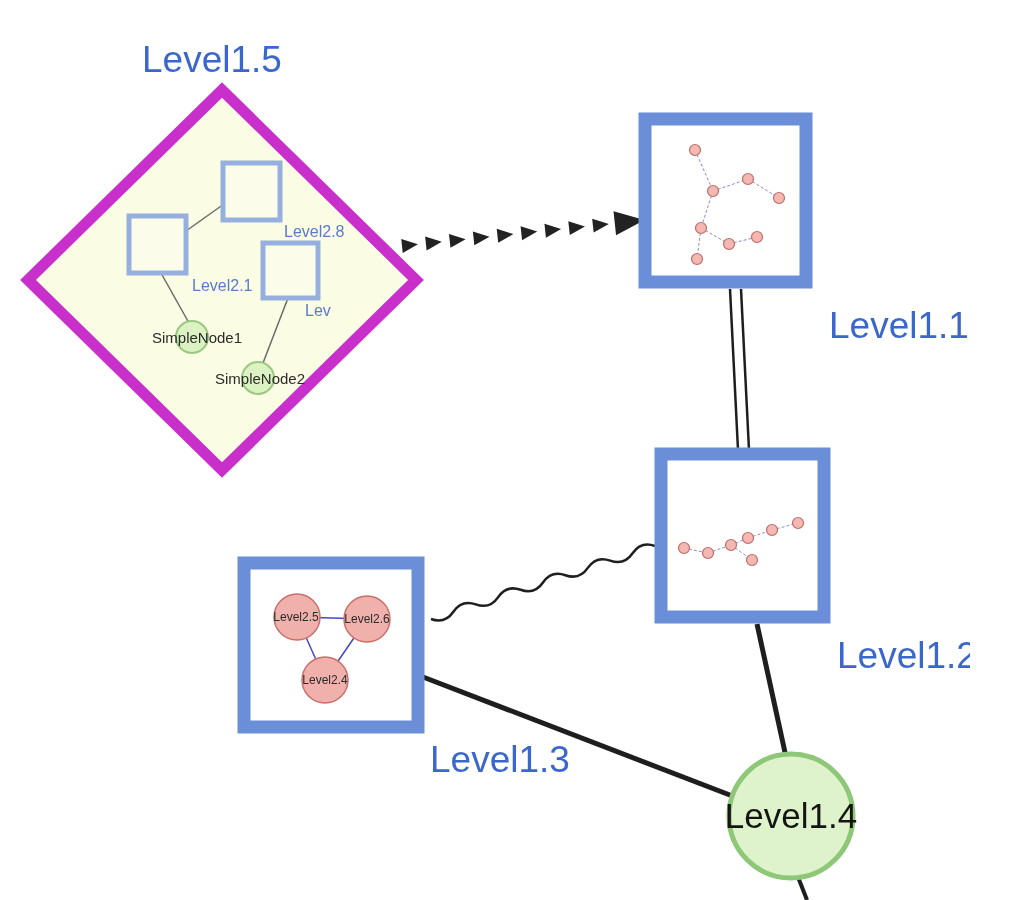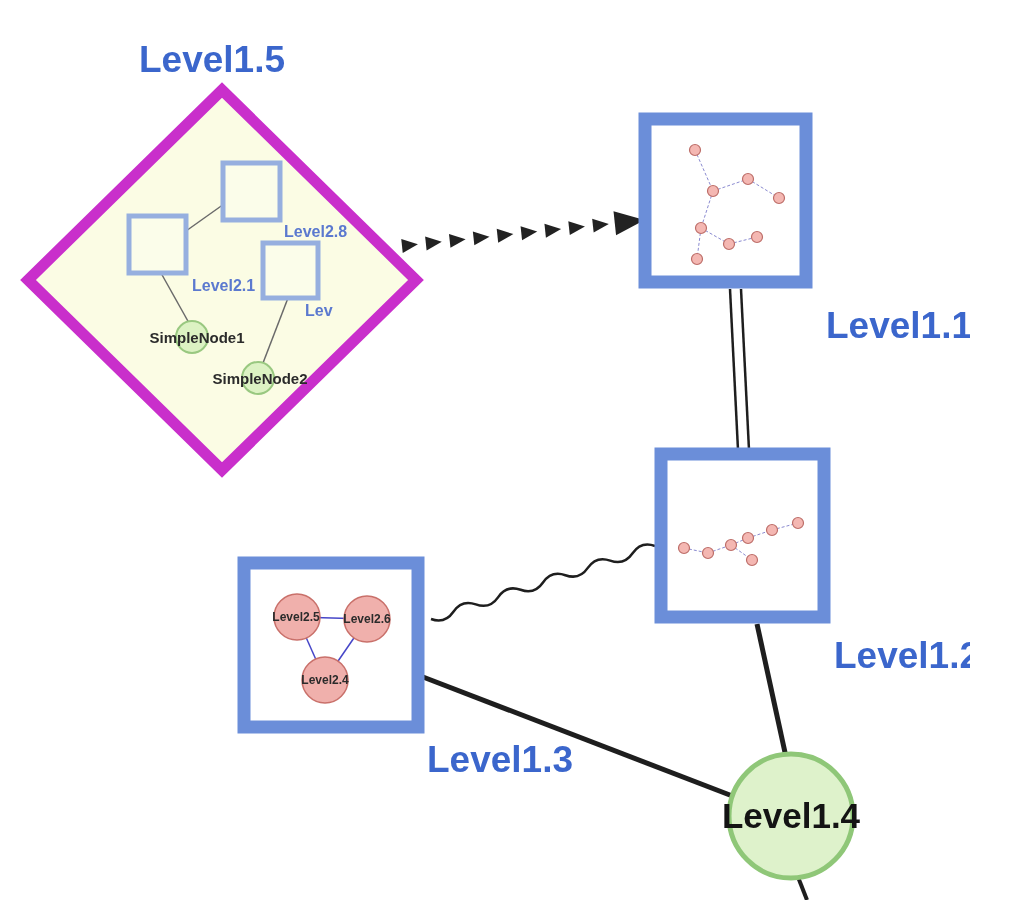--- a/index.html
+++ b/index.html
@@ -1,16 +1,16 @@
 <!DOCTYPE html>
 <html><head>
 <meta charset="utf-8">
 <style>
   html,body { margin:0; padding:0; background:#ffffff; }
-  .stage { position:relative; width:970px; height:900px; background:#ffffff; overflow:hidden;font-weight:bold; }
+  .stage { position:relative; width:970px; height:900px; background:#ffffff; overflow:hidden; }
   svg { display:block; }
   text { font-family:"Liberation Sans", sans-serif; }
   .lbl-xl-blue  { font-size:37px; fill:#3b66cc; }
   .lbl-xl-dark  { font-size:35px; fill:#141414; }
   .lbl-sm-blue  { font-size:16px; fill:#5b79cf; }
   .lbl-sm-dark  { font-size:15px; fill:#2b2b2b; }
   .lbl-xs-dark  { font-size:12px; fill:#2b2b2b; }
   .big-box      { fill:#ffffff; stroke:#6b8ed9; stroke-width:13; }
   .diamond      { fill:#fbfce4; stroke:#c92fcb; stroke-width:11; stroke-linejoin:miter; }
   .inner-square { fill:#fbfdea; stroke:#96afdf; stroke-width:5; }

